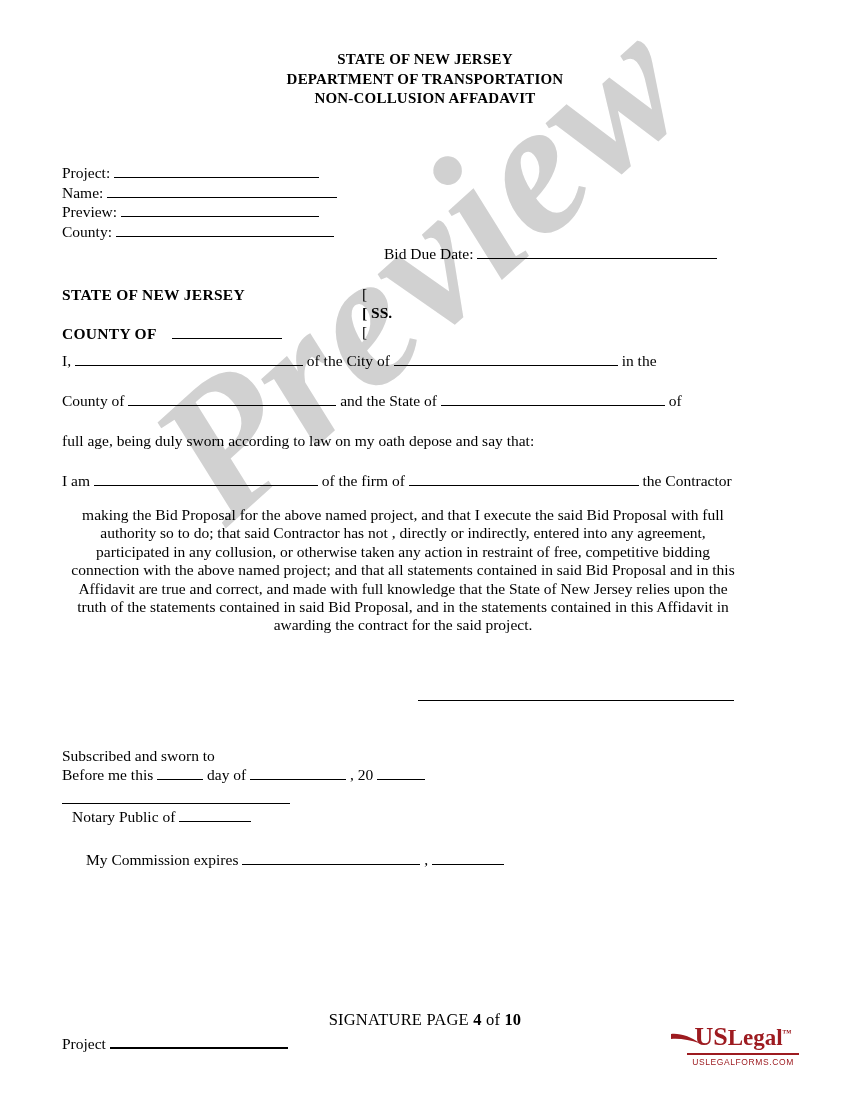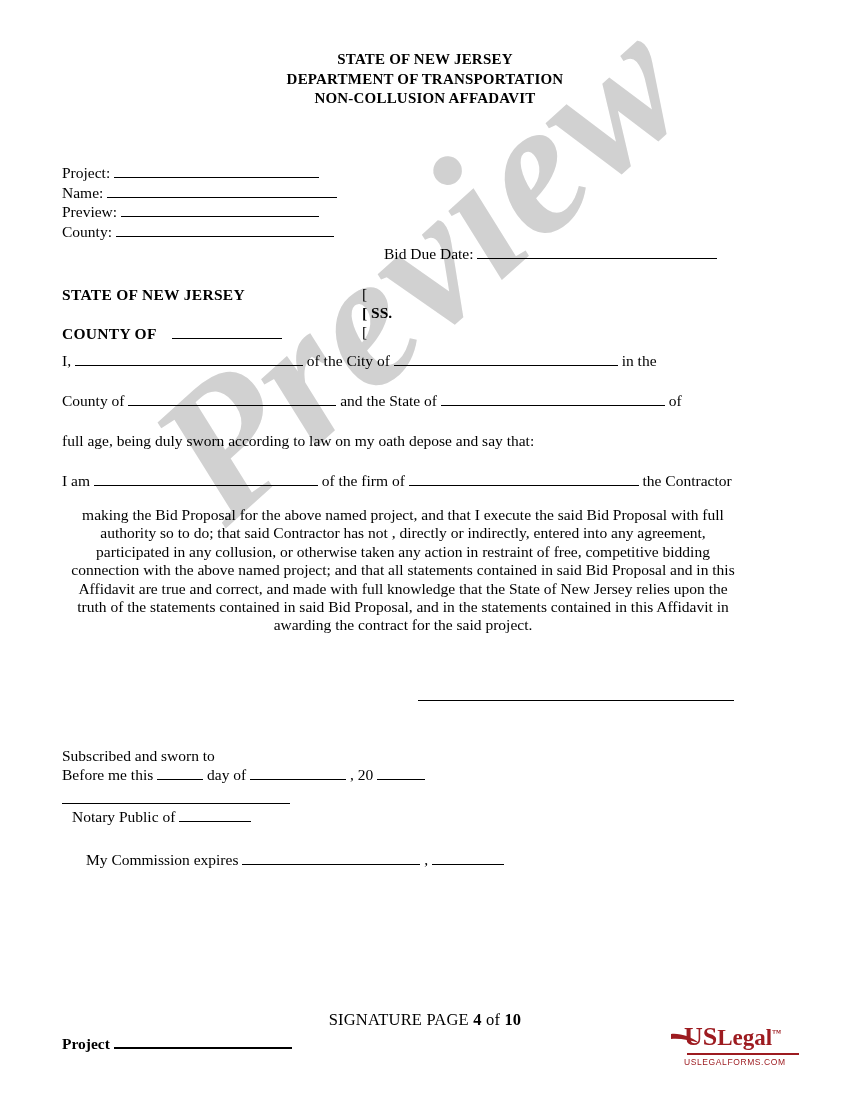--- a/index.html
+++ b/index.html
@@ -159,28 +159,29 @@
     text-align: center;
     font-size: 16.5px;
     letter-spacing: 0.2px;
   }
   .proposal-page b { font-weight: bold; }
   .project-footer {
     position: absolute;
     left: 62px;
     top: 25px;
     font-size: 15.5px;
-    font-weight: bold;
+    font-weight: normal;
     white-space: nowrap;
   }
   .logo {
     position: absolute;
     right: 48px;
     top: 12px;
     width: 118px;
+    text-align: center;
   }
   .logo-main {
     font-family: "Liberation Serif", serif;
     font-size: 23px;
     font-weight: bold;
     color: #9d1b20;
     letter-spacing: 0px;
     white-space: nowrap;
   }
   .logo-main .big { font-size: 26px; }

